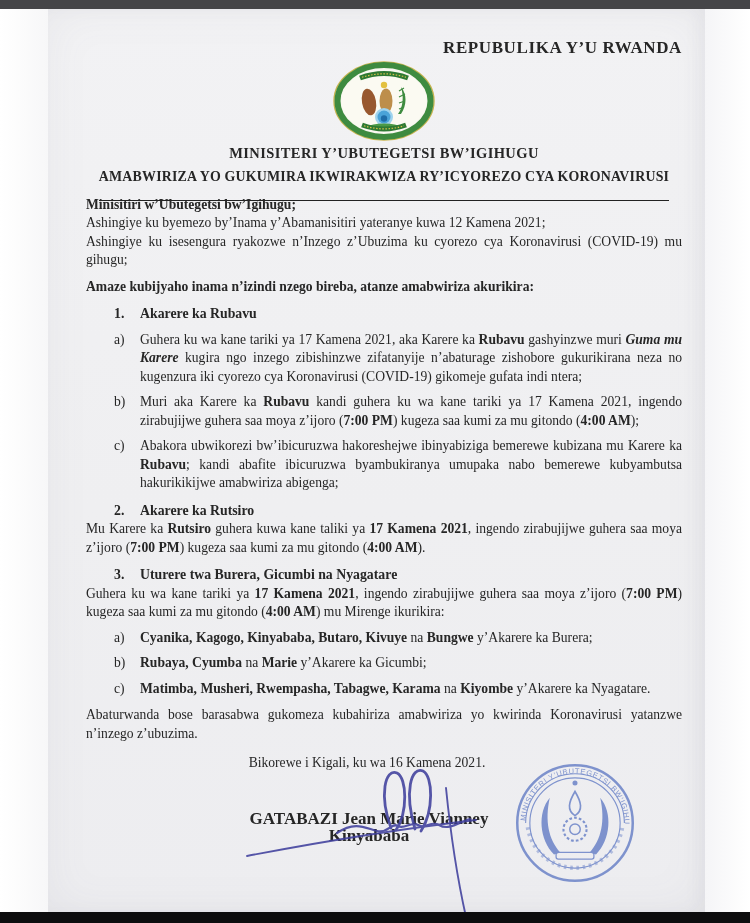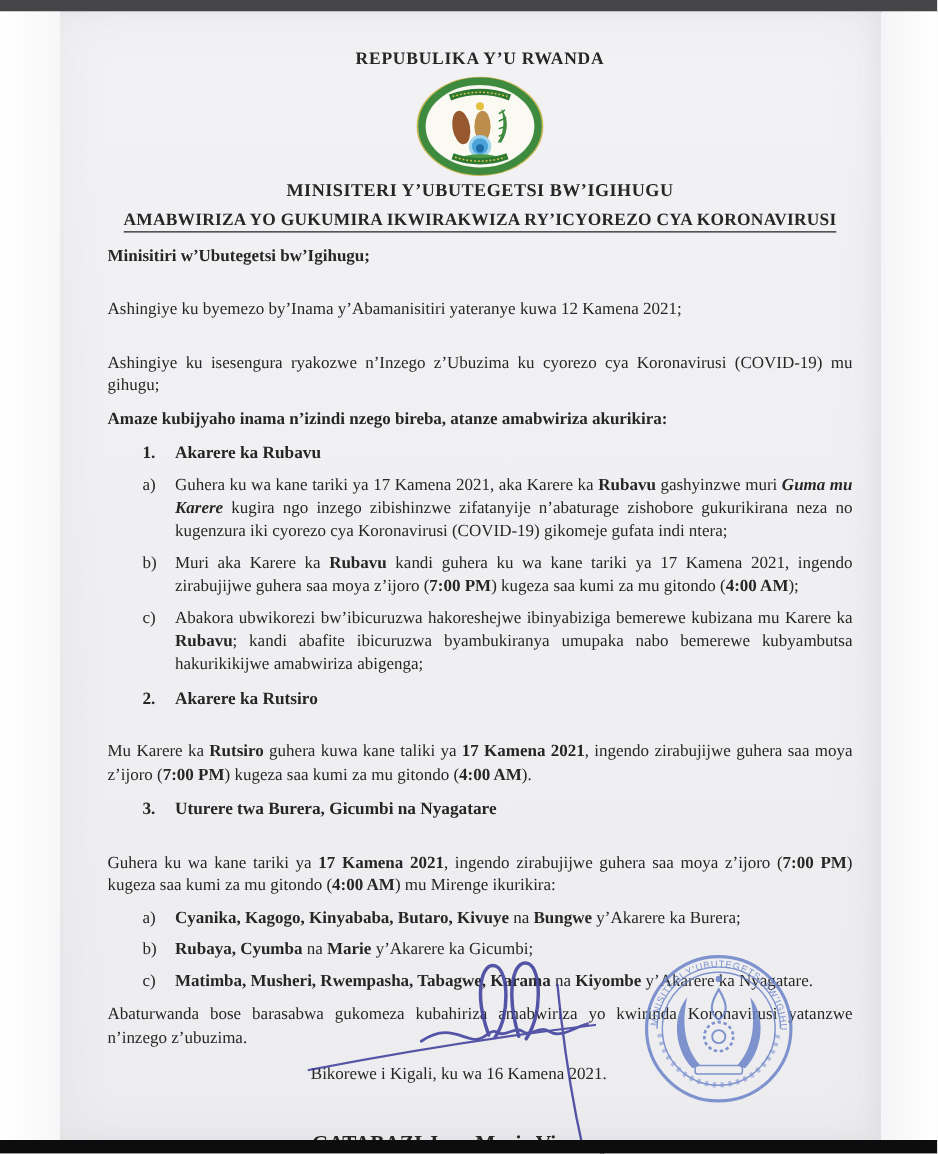--- a/index.html
+++ b/index.html
@@ -17,27 +17,27 @@
   .side-r { position:absolute; top:9px; bottom:11px; right:0; width:45px; background:linear-gradient(270deg,#ffffff,#f5f5f7); }
   .sheet {
     position:absolute; left:48px; top:9px; width:657px; height:903px;
     background:linear-gradient(180deg,#f2f2f4 0%,#efeff1 55%,#ededf0 100%);
     box-shadow:inset 0 0 45px rgba(120,120,130,.07), inset -8px 0 14px rgba(120,120,130,.05);
     box-sizing:border-box;
     padding:30px 23px 0 38px;
     font-size:13.6px; line-height:18.5px;
   }
   .center { text-align:center; }
-  .republic { font-weight:bold; font-size:14px; letter-spacing:.6px; }
+  .republic { font-weight:bold; font-size:17px; letter-spacing:.6px;text-align:right; }
   .emblem { display:block; margin:3px auto 0 auto; }
   .ministry { font-weight:bold; font-size:14.5px; letter-spacing:.4px; margin-top:3px; }
   .doc-title { margin-top:6px; font-weight:bold; font-size:13.9px; letter-spacing:.2px; }
-  .doc-title span { border-bottom:1.6px solid #222; padding-bottom:1px; }
+  .doc-title span { border-bottom:1.6px solid #222; padding-bottom:16px; }
   .addr { font-weight:bold; margin-top:9px; }
-  .para { margin-top:24px; text-align:justify; }
+  .para { margin-top:0; text-align:justify; }
   .lead { font-weight:bold; margin-top:8px; }
   .sec-head { display:flex; margin-left:28px; margin-top:9px; font-weight:bold; font-size:13.8px; }
   .sec-head .num { width:26px; flex:none; }
   .li { display:flex; margin-left:28px; margin-top:7px; }
   .li .mk { width:26px; flex:none; }
   .li .tx { flex:1; text-align:justify; }
   .li .tx-b { flex:1; }
   .b { font-weight:bold; }
   .bi { font-weight:bold; font-style:italic; }
   .closing { margin-top:8px; text-align:justify; }

